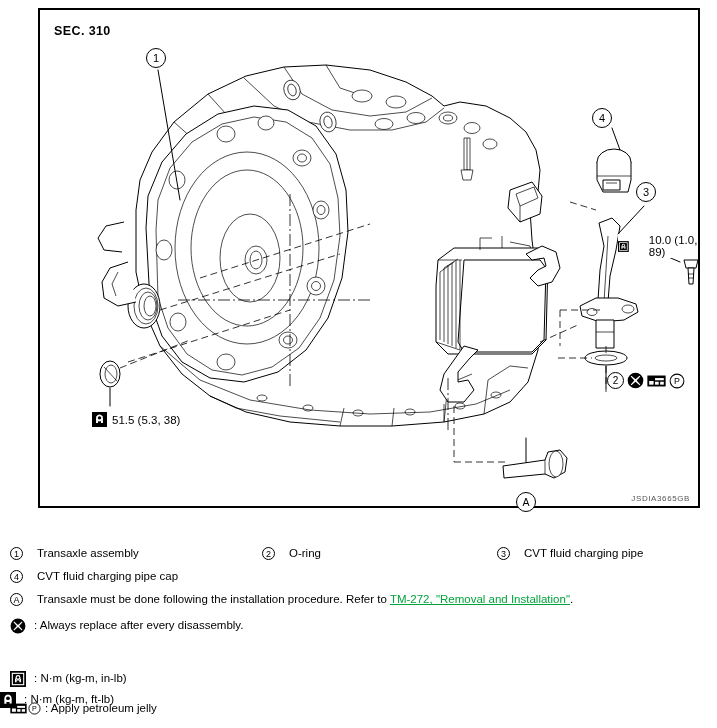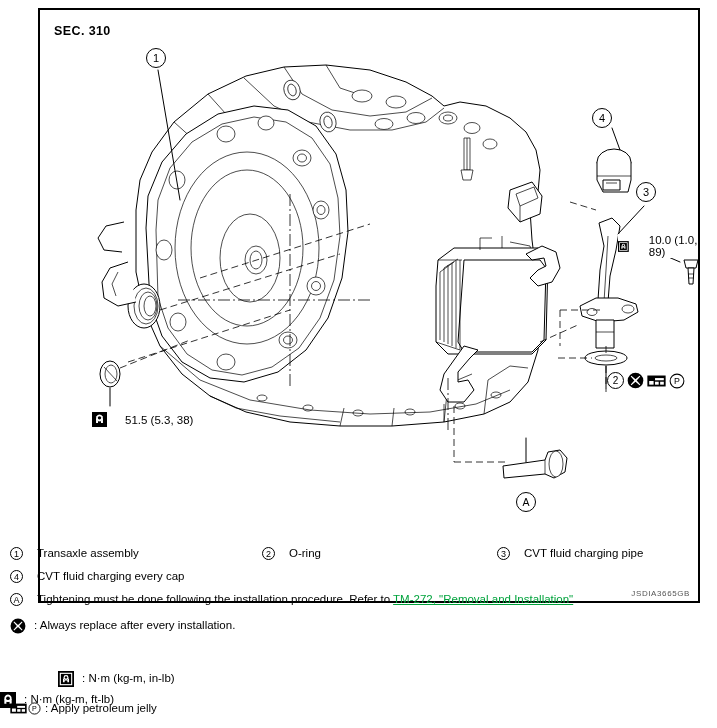--- a/index.html
+++ b/index.html
@@ -5,21 +5,21 @@
   html,body{margin:0;padding:0;}
   body{
     width:717px;height:728px;background:#ffffff;
     font-family:"Liberation Sans",sans-serif;
     color:#000;overflow:hidden;position:relative;
   }
   #page{position:relative;width:717px;height:728px;}
 
   
   #figure{
-    position:absolute;left:38px;top:8px;width:662px;height:595px;
+    position:absolute;left:38px;top:8px;width:662px;height:500px;
     border:2px solid #000;background:#fff;box-sizing:border-box;
   }
   #sec-label{
     position:absolute;left:14px;top:14px;
     font-size:12.5px;font-weight:bold;letter-spacing:.4px;
   }
   #fig-id{
     position:absolute;right:8px;bottom:3px;
     font-size:8px;color:#555;letter-spacing:.6px;
     font-family:"Liberation Sans",sans-serif;
@@ -297,21 +297,21 @@
         <rect x="11" y="4" width="12" height="3" fill="#fff"></rect>
         <rect x="11" y="9" width="5" height="4" fill="#fff"></rect>
         <rect x="18" y="9" width="5" height="4" fill="#fff"></rect>
       </svg>
       <svg width="16" height="16" viewBox="0 0 20 20">
         <circle cx="10" cy="10" r="8.6" fill="#fff" stroke="#000" stroke-width="1.3"></circle>
         <text x="10" y="14.2" font-family="Liberation Sans, sans-serif" font-size="11" text-anchor="middle" fill="#000">P</text>
       </svg>
     </div>
 
-    <div style="position:absolute;left:52px;top:402px;display:flex;align-items:center;gap:18px;background:#fff;">
+    <div style="position:absolute;left:52px;top:402px;display:flex;align-items:center;gap:5px;background:#fff;">
       <svg width="15" height="15" viewBox="0 0 20 20">
         <rect x="0" y="0" width="20" height="20" fill="#000"></rect>
         <path d="M10 3.2 A4.6 4.6 0 1 1 9.99 3.2 Z" fill="#fff"></path>
         <circle cx="10" cy="7.8" r="2.3" fill="#000"></circle>
         <path d="M5.4 8.6 L5.4 14.6 L8 14.6 L8 12.2 L12 12.2 L12 14.6 L14.6 14.6 L14.6 8.6
                  L12.6 8.6 L12.6 11 L7.4 11 L7.4 8.6 Z" fill="#fff"></path>
       </svg>
       <span style="font-size:11.5px;">51.5 (5.3, 38)</span>
     </div>
 
@@ -341,51 +341,51 @@
       <span class="cnum">2</span>
       <span class="lg-text">O-ring</span>
     </div>
     <div class="lg-row" style="left:497px;top:8px;">
       <span class="cnum">3</span>
       <span class="lg-text">CVT fluid charging pipe</span>
     </div>
 
     <div class="lg-row" style="left:10px;top:31px;">
       <span class="cnum">4</span>
-      <span class="lg-text">CVT fluid charging every cap</span>
+      <span class="lg-text">CVT fluid charging pipe cap</span>
     </div>
 
     <div class="lg-row" style="left:10px;top:54px;">
       <span class="cnum">A</span>
       <span class="lg-text">
-        <span>Tightening must be done following the installation procedure. Refer to </span><a class="link" href="#">TM-272, "Removal and Installation"</a><span>.</span>
+        <span>Transaxle must be done following the installation procedure. Refer to </span><a class="link" href="#">TM-272, "Removal and Installation"</a><span>.</span>
       </span>
     </div>
 
     <div class="lg-row" style="left:10px;top:80px;">
       <svg class="sym" width="16" height="16" viewBox="0 0 20 20">
         <circle cx="10" cy="10" r="9.3" fill="#000"></circle>
         <path d="M5.2 4.4 L10 8.6 L14.8 4.4 L15.6 5.2 L11.4 10 L15.6 14.8 L14.8 15.6
                  L10 11.4 L5.2 15.6 L4.4 14.8 L8.6 10 L4.4 5.2 Z" fill="#fff"></path>
       </svg>
-      <span class="note-text">: Always replace after every installation.</span>
+      <span class="note-text">: Always replace after every disassembly.</span>
     </div>
 
     <div class="lg-row" style="left:0;top:106px;margin-top:48px;">
       <svg class="sym" width="16" height="16" viewBox="0 0 20 20">
         <rect x="0" y="0" width="20" height="20" fill="#000"></rect>
         <path d="M10 3.2 A4.6 4.6 0 1 1 9.99 3.2 Z" fill="#fff"></path>
         <circle cx="10" cy="7.8" r="2.3" fill="#000"></circle>
         <path d="M5.4 8.6 L5.4 14.6 L8 14.6 L8 12.2 L12 12.2 L12 14.6 L14.6 14.6 L14.6 8.6
                  L12.6 8.6 L12.6 11 L7.4 11 L7.4 8.6 Z" fill="#fff"></path>
       </svg>
       <span class="note-text">: N·m (kg-m, ft-lb)</span>
     </div>
 
-    <div class="lg-row" style="left:10px;top:133px;margin-left:48px;">
+    <div class="lg-row" style="left:10px;top:133px;">
       <svg class="sym" width="16" height="16" viewBox="0 0 20 20">
         <rect x="0" y="0" width="20" height="20" fill="#000"></rect>
         <rect x="2.2" y="2.2" width="15.6" height="15.6" fill="#fff"></rect>
         <rect x="3.6" y="3.6" width="12.8" height="12.8" fill="#000"></rect>
         <circle cx="10" cy="8" r="3.1" fill="#fff"></circle>
         <circle cx="10" cy="8" r="1.5" fill="#000"></circle>
         <path d="M6.2 9.4 L6.2 14 L8.3 14 L8.3 12 L11.7 12 L11.7 14 L13.8 14 L13.8 9.4
                  L12.3 9.4 L12.3 10.9 L7.7 10.9 L7.7 9.4 Z" fill="#fff"></path>
       </svg>
       <span class="note-text">: N·m (kg-m, in-lb)</span>

